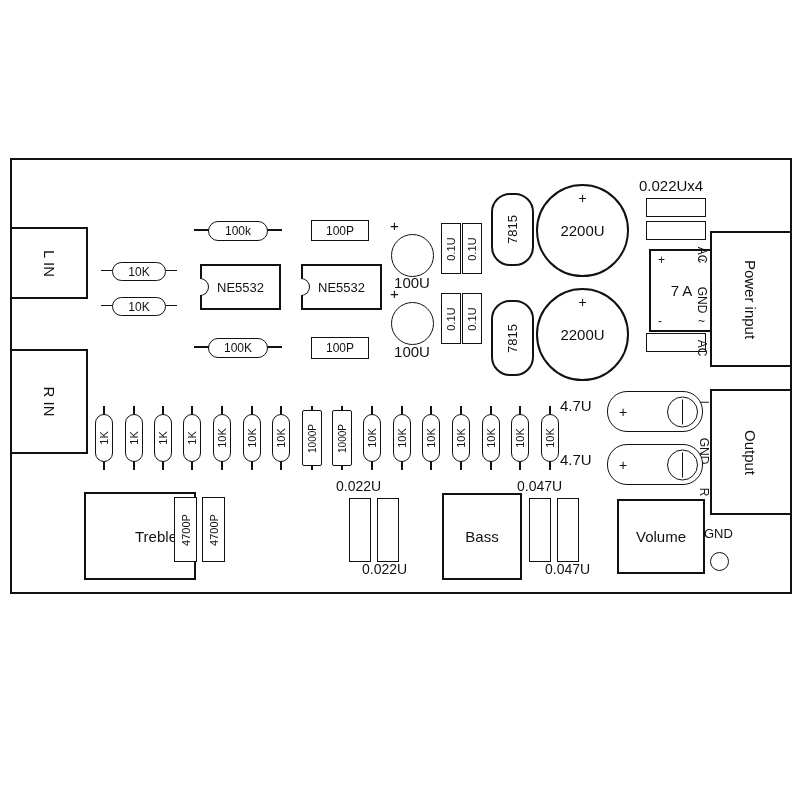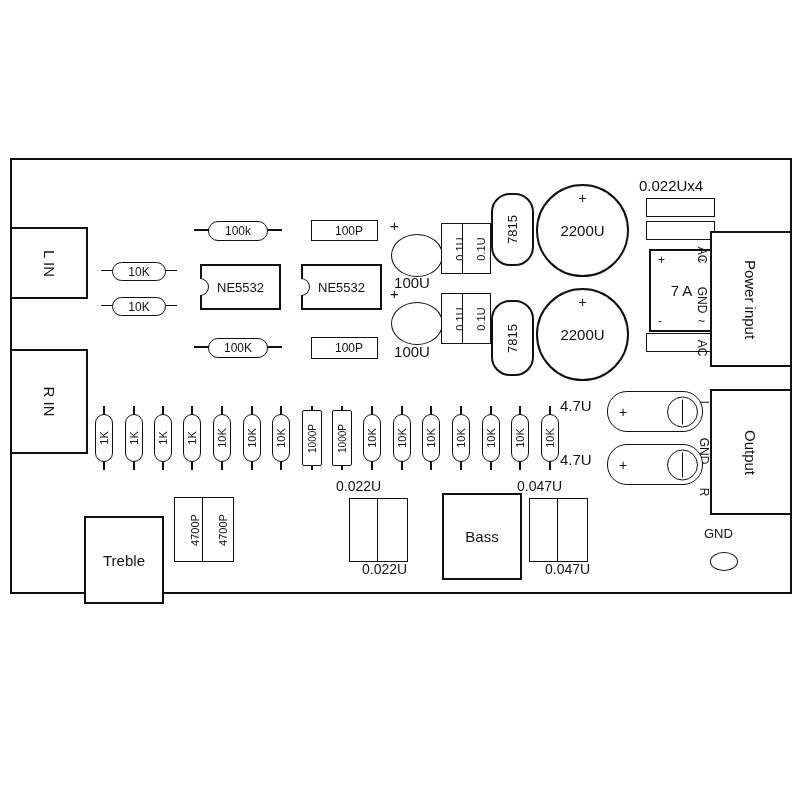--- a/index.html
+++ b/index.html
@@ -1,19 +1,19 @@
 <!DOCTYPE html>
 <html><head>
 <meta charset="utf-8">
 <style>
   html,body{margin:0;padding:0;}
   body{width:800px;height:800px;background:#fff;font-family:"Liberation Sans","DejaVu Sans",sans-serif;color:#111;}
   #stage{position:relative;width:800px;height:800px;background:#fff;overflow:hidden;}
   .box{position:absolute;border:2px solid #111;background:#fff;display:flex;align-items:center;justify-content:center;font-size:15px;}
-  .thin{border-width:1.6px;padding-left:9px;}
+  .thin{border-width:1.6px;}
   .circle{border-radius:50%;}
   .txt{position:absolute;white-space:nowrap;line-height:1.1;}
   .vtxt{position:absolute;display:flex;align-items:center;justify-content:center;}
   .vlabel{white-space:nowrap;transform:rotate(-90deg);}
   .cw{transform:rotate(90deg);}
   .hres{position:absolute;}
   .hres::before{content:"";position:absolute;left:0;right:0;top:50%;height:1.6px;margin-top:-0.8px;background:#111;}
   .hres-body{position:absolute;left:50%;top:0;height:100%;transform:translateX(-50%);border:1.6px solid #111;border-radius:12px;background:#fff;display:flex;align-items:center;justify-content:center;font-size:12px;}
   .vres{position:absolute;width:20px;height:64px;}
   .vres::before{content:"";position:absolute;top:0;bottom:0;left:50%;width:1.6px;margin-left:-0.8px;background:#111;}
@@ -227,35 +227,36 @@
       <div class="vres-body">
         <span class="vlabel f11">10K</span>
       </div>
     </div>
   <div class="vres" style="left:540px;top:406px;">
       <div class="vres-body">
         <span class="vlabel f11">10K</span>
       </div>
     </div>
 
-  <div class="box f15" style="left:84px;top:516px;width:76px;height:84px;">Treble</div>
+  <div class="box f15" style="left:84px;top:492px;width:76px;height:84px;padding-left:32px;">Treble</div>
   <div class="box thin" style="left:174px;top:497px;width:21px;height:63px;">
       <span class="vlabel f11">4700P</span>
     </div>
   <div class="box thin" style="left:202px;top:497px;width:21px;height:63px;">
       <span class="vlabel f11">4700P</span>
     </div>
 
   <div class="txt f14" style="left:336px;top:479px;">0.022U</div>
   <div class="box thin" style="left:349px;top:498px;width:20px;height:62px;"></div>
   <div class="box thin" style="left:377px;top:498px;width:20px;height:62px;"></div>
   <div class="txt f14" style="left:362px;top:562px;">0.022U</div>
 
   <div class="box f15" style="left:442px;top:493px;width:76px;height:83px;">Bass</div>
   <div class="txt f14" style="left:517px;top:479px;">0.047U</div>
   <div class="box thin" style="left:529px;top:498px;width:20px;height:62px;"></div>
   <div class="box thin" style="left:557px;top:498px;width:20px;height:62px;"></div>
   <div class="txt f14" style="left:545px;top:562px;">0.047U</div>
 
+  <div class="box f15" style="left:617px;top:499px;width:84px;height:71px;">Volume</div>
   <div class="txt f13" style="left:704px;top:527px;">GND</div>
   <div class="box circle thin" style="left:710px;top:552px;width:17px;height:17px;"></div>
 
 </div>
 
 </body></html>

